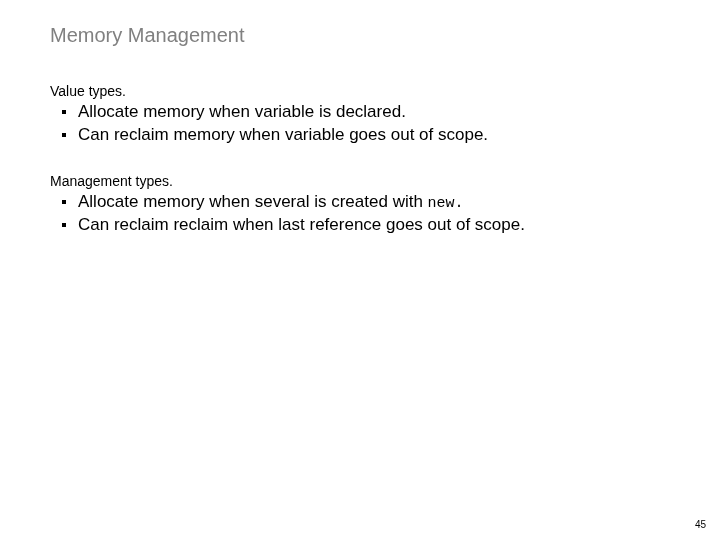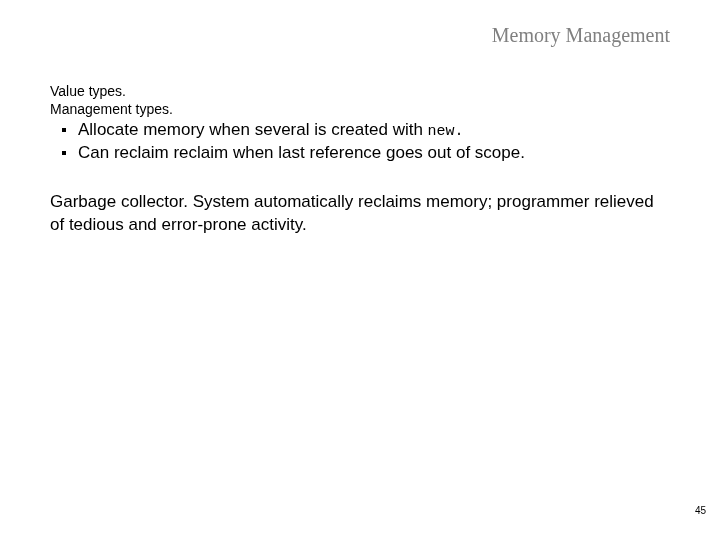--- a/index.html
+++ b/index.html
@@ -14,26 +14,25 @@
     position: relative;
   }
   .slide {
     box-sizing: border-box;
     width: 720px;
     height: 540px;
     padding: 20px 50px 0 50px;
     position: relative;
   }
   .title {
-    text-align: right;
+    text-align: left;
     font-size: 20px;
     color: #808080;
     margin-top: 4px;
     margin-bottom: 36px;
-    font-family: Liberation Serif, serif;
   }
   .heading {
     font-size: 14px;
     margin-bottom: 2px;
   }
   .bullets {
     list-style: none;
     padding: 0;
     margin: 0 0 26px 0;
   }
@@ -57,39 +56,42 @@
     line-height: 1.35;
     margin-top: 0;
   }
   .code {
     font-family: "Courier New", Courier, monospace;
     font-size: 15px;
     margin-top: 11px;
   }
   .page-number {
     position: absolute;
-    bottom: 24px;
+    bottom: 10px;
     right: 14px;
     font-size: 10px;
     font-family: Arial, sans-serif;
     color: #000;
   }
 </style>
 </head>
 <body>
 
 <div class="slide">
 
   <div class="title">Memory Management</div>
 
   <div class="heading">Value types.</div>
+  <ul class="bullets">
+    <li><span>Allocate memory when variable is declared.</span></li>
+    <li><span>Can reclaim memory when variable goes out of scope.</span></li>
+  </ul>
 
   <div class="heading">Management types.</div>
   <ul class="bullets">
     <li><span>Allocate memory when several is created with </span><span class="code">new.</span></li>
     <li><span>Can reclaim reclaim when last reference goes out of scope.</span></li>
   </ul>
 
-  <p class="paragraph">Garbage collector.  System automatically reclaims memory; programmer relieved of tedious and error-prone activity.</p>
 
   <div class="page-number">45</div>
 
 </div>
 
 </body></html>

